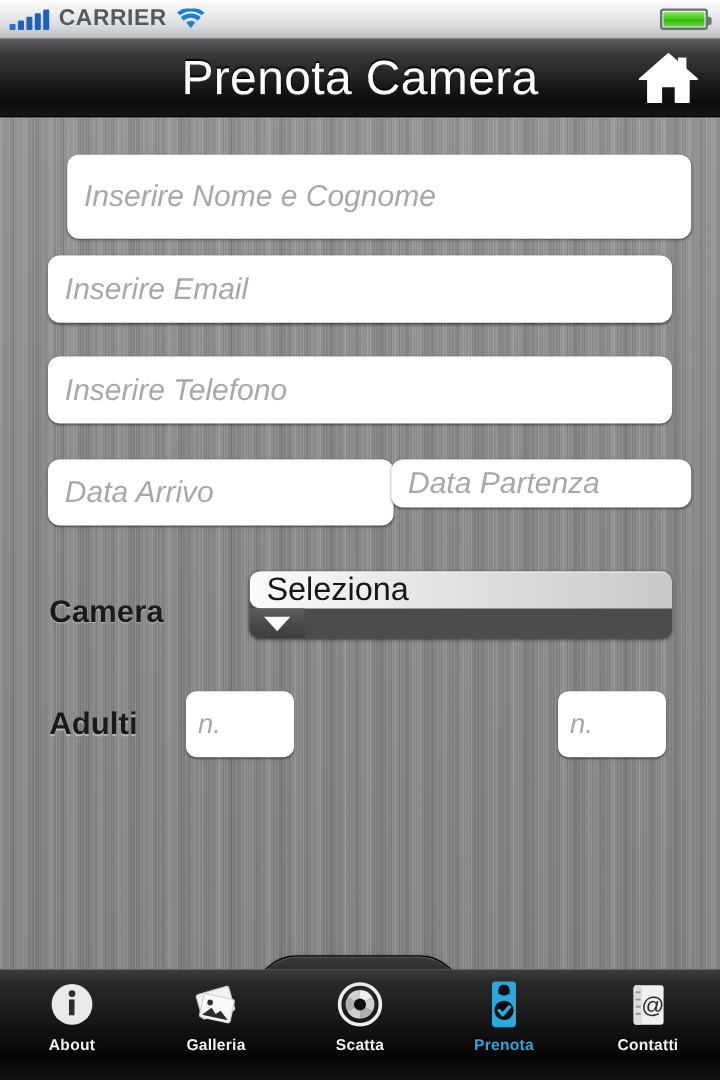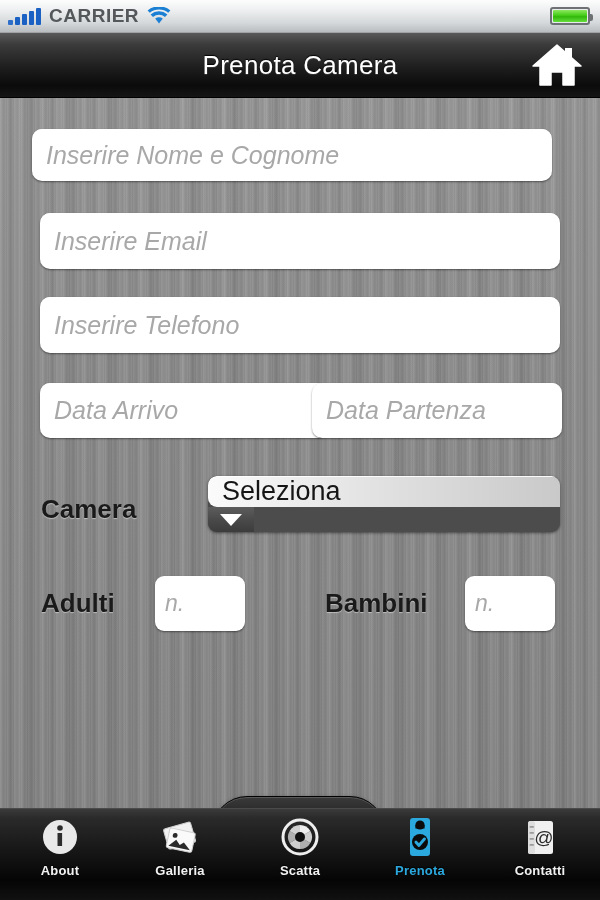--- a/index.html
+++ b/index.html
@@ -60,21 +60,21 @@
 
   
   #titlebar {
     position: absolute; left: 0; top: 33px;
     width: 600px; height: 65px;
     background: linear-gradient(to bottom, #5a5a5a 0%, #3b3b3b 18%, #1d1d1d 55%, #0b0b0b 82%, #151515 100%);
     border-bottom: 1px solid #000;
     display: flex; align-items: center; justify-content: center;
   }
   #title {
-    font-size: 26px; color: #ffffff; font-weight: normal;
+    font-size: 40px; color: #ffffff; font-weight: normal;
     text-shadow: 0 -1px 1px rgba(0,0,0,0.9), 0 1px 0 rgba(255,255,255,0.12);
     letter-spacing: 0.3px;
   }
   #home-btn {
     position: absolute; right: 14px; top: 50%; transform: translateY(-50%);
     width: 58px; height: 52px;
     display: flex; align-items: center; justify-content: center;
     cursor: pointer;
   }
 
@@ -104,25 +104,25 @@
     border: none;
     box-shadow: 0 1px 2px rgba(0,0,0,0.45), inset 0 1px 0 rgba(255,255,255,0.9);
     font-family: "Liberation Sans", sans-serif;
     font-size: 25px; font-style: italic;
     color: #a8a8a8;
     padding: 0 14px;
     outline: none;
   }
   .field::placeholder { color: #a8a8a8; font-style: italic; opacity: 1; }
 
-  #f-nome     { left: 32px; top: 31px;  width: 520px; height: 52px; }
+  #f-nome     { left: 56px; top: 31px;  width: 520px; height: 70px; }
   #f-email    { left: 40px; top: 115px; width: 520px; height: 56px; }
   #f-telefono { left: 40px; top: 199px; width: 520px; height: 56px; }
   #f-arrivo   { left: 40px; top: 285px; width: 288px; height: 55px; }
-  #f-partenza { left: 312px; top: 285px; width: 250px; height: 55px; }
+  #f-partenza { left: 326px; top: 285px; width: 250px; height: 40px; }
 
   .label-bold {
     position: absolute;
     font-size: 26px; font-weight: bold; color: #1a1a1a;
     text-shadow: 0 1px 1px rgba(255,255,255,0.45);
     white-space: nowrap;
   }
   #lbl-camera  { left: 41px; top: 396px; }
   #lbl-adulti  { left: 41px; top: 490px; }
   #lbl-bambini { left: 325px; top: 490px; }
@@ -257,21 +257,20 @@
     <div id="sel-wrap">
       <div id="sel-value">Seleziona</div>
       <div id="sel-arrow">
         <span class="tri"></span>
       </div>
     </div>
 
     <div id="lbl-adulti" class="label-bold">Adulti</div>
     <input id="f-adulti" class="num-field" type="text" placeholder="n." style="">
 
-    <div id="lbl-bambini" class="label-bold">Bambini</div>
     <input id="f-bambini" class="num-field" type="text" placeholder="n." style="">
 
     <button id="btn-prenota">Prenota</button>
   </div>
 
   <div id="tabbar">
 
     <div class="tab">
       <span class="ico">
         <svg width="40" height="40" viewBox="0 0 40 40">

